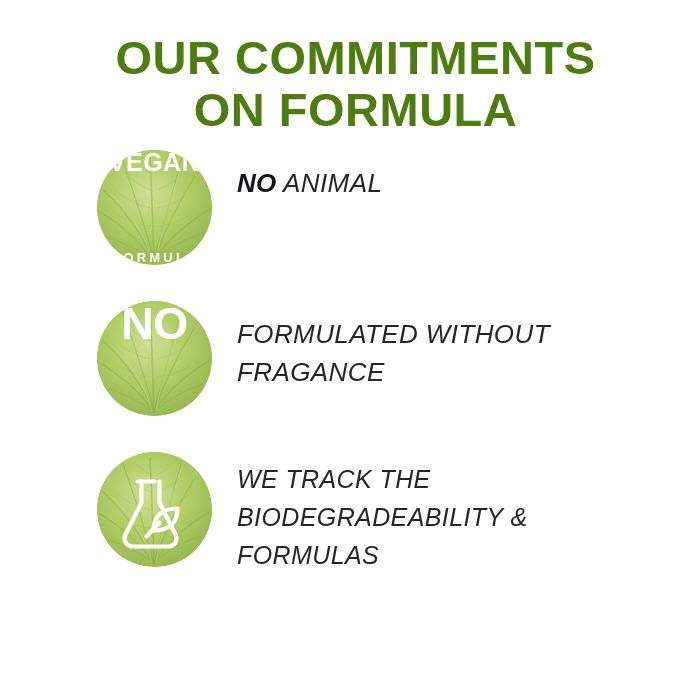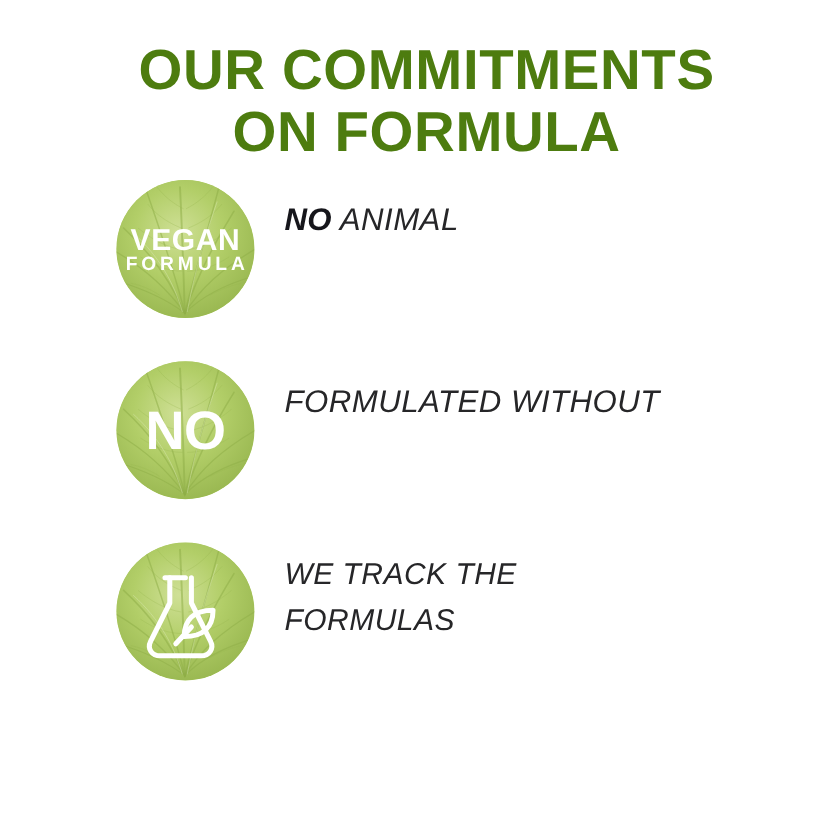--- a/index.html
+++ b/index.html
@@ -75,39 +75,39 @@
     width: 100%;
     height: 100%;
     display: block;
   }
   .badge .badge-content {
     position: absolute;
     inset: 0;
     display: flex;
     flex-direction: column;
     align-items: center;
-    justify-content: center;
+    justify-content: space-between;
     color: #ffffff;
     text-align: center;
     pointer-events: none;
   }
 
   .vegan-word {
     font-family: "Liberation Sans", sans-serif;
     font-weight: bold;
     font-size: 25px;
     line-height: 25px;
     letter-spacing: 0.5px;
     color: #ffffff;
     text-transform: uppercase;
   }
   .formula-word {
     font-family: "Liberation Sans", sans-serif;
     font-weight: bold;
-    font-size: 16px;
+    font-size: 13px;
     line-height: 15px;
     letter-spacing: 3.2px;
     margin-left: 3px;
     color: #ffffff;
     text-transform: uppercase;
   }
   .no-word {
     font-family: "Liberation Sans", sans-serif;
     font-weight: bold;
     font-size: 45px;
@@ -254,20 +254,21 @@
             </g>
           </g>
         </svg>
         <div class="badge-content">
           <div class="no-word">NO</div>
         </div>
       </div>
 
       <div class="row-text">
         <span class="tline">FORMULATED WITHOUT</span>
+        <span class="tline">FRAGANCE</span>
       </div>
     </div>
 
     <div class="row row--third">
 
       <div class="badge">
         <svg class="leaf-img" viewBox="0 0 115 115">
           <defs>
             <radialGradient id="lg3" cx="45%" cy="38%" r="72%">
               <stop offset="0%" stop-color="#cfe096"></stop>
@@ -320,18 +321,19 @@
               <path d="M56.5 78.5 C 56.5 64.5, 64.5 56.5, 80.5 56.5 C 80.5 70.5, 72.5 78.5, 56.5 78.5 Z"></path>
 
               <path d="M49.5 84.5 L62.5 70.5"></path>
             </g>
           </svg>
         </div>
       </div>
 
       <div class="row-text">
         <span class="tline">WE TRACK THE</span>
+        <span class="tline">BIODEGRADEABILITY &amp;</span>
         <span class="tline">FORMULAS</span>
       </div>
     </div>
 
   </div>
 </div>
 
 </body></html>

